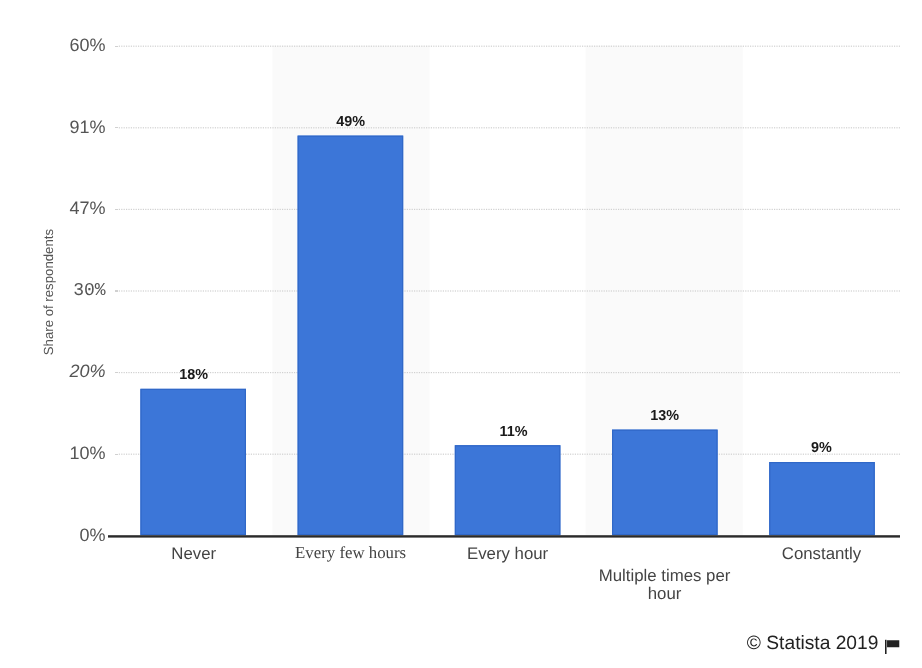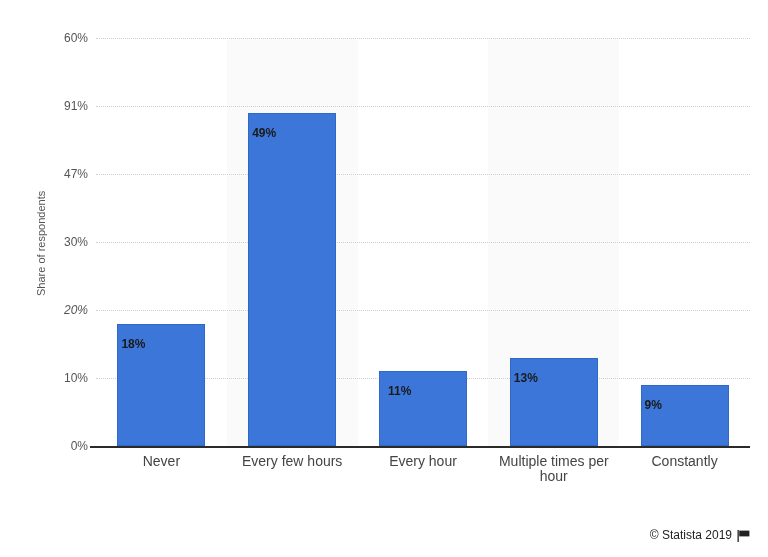--- a/index.html
+++ b/index.html
@@ -56,21 +56,21 @@
     height: 0;
     border-top: 2px solid #2a2a2a;
   }
 
   
   .ytick {
     position: absolute;
     right: 0;
     width: 60px;
     text-align: right;
-    font-size: 12px;
+    font-size: 15px;
     color: #555555;
     transform: translateY(-50%);
     white-space: nowrap;
   }
   #y-ticks {
     position: absolute;
     left: 22px;
     top: 0;
     width: 66px;
     height: 557px;
@@ -96,44 +96,44 @@
   .bar {
     position: absolute;
     bottom: 0;
     background: #3c76d8;
     border: 1px solid #3068c8;
     box-sizing: border-box;
   }
 
   .bar-value {
     position: absolute;
+    text-align: center;
     font-size: 12px;
     font-weight: bold;
     color: #1a1a1a;
     white-space: nowrap;
     transform: translateY(-100%);
-    margin-top: 32px;
   }
 
   
   .xlabel {
     position: absolute;
     top: 454px;
     text-align: center;
     font-size: 14px;
     color: #444444;
     line-height: 15px;
   }
 
   
   #footer {
     position: absolute;
     right: 18px;
     top: 528px;
-    font-size: 12px;
+    font-size: 16px;
     color: #222222;
     display: flex;
     align-items: center;
     gap: 5px;
     white-space: nowrap;
   }
   #flag-icon {
     display: inline-block;
     width: 13px;
     height: 12px;
@@ -145,21 +145,21 @@
 <body>
 
 <div id="chart-root">
 
   <div id="y-axis-title">Share of respondents</div>
 
   <div id="y-ticks">
       <div class="ytick" style="top: 446px;">0%</div>
       <div class="ytick" style="top: 378px;">10%</div>
       <div class="ytick" style="top: 310px; font-style: italic;">20%</div>
-      <div class="ytick" style="top: 242px;">30%</div>
+      <div class="ytick" style="top: 242px; font-family: Liberation Mono, monospace;">30%</div>
       <div class="ytick" style="top: 174px;">47%</div>
       <div class="ytick" style="top: 106px;">91%</div>
       <div class="ytick" style="top: 38px;">60%</div>
     </div>
 
   <div id="plot-area">
       <div class="band" style="left: 130.8px; width: 130.8px;"></div>
       <div class="band" style="left: 392.4px; width: 130.8px;"></div>
       <div class="gridline" style="top: 340px;"></div>
       <div class="gridline" style="top: 272px;"></div>
@@ -176,23 +176,23 @@
       <div class="bar" title="Multiple times per hour: 13%" style="left: 413.8px; width: 88px; height: 88.4px; background: rgb(60, 118, 216); border-color: rgb(48, 104, 200);"></div>
       <div class="bar-value" style="left: 417.8px; width: 80px; top: 314.6px;">13%</div>
       <div class="bar" title="Constantly: 9%" style="left: 544.6px; width: 88px; height: 61.2px; background: rgb(60, 118, 216); border-color: rgb(48, 104, 200);"></div>
       <div class="bar-value" style="left: 548.6px; width: 80px; top: 341.8px;">9%</div>
     </div>
 
   <div id="baseline"></div>
 
   <div id="x-labels">
       <div class="xlabel" style="left: 96px; width: 130.8px;">Never</div>
-      <div class="xlabel" style="left: 226.8px; width: 130.8px;">Every few hours</div>
+      <div class="xlabel" style="left: 226.8px; width: 130.8px; font-family: Liberation Serif, serif;">Every few hours</div>
       <div class="xlabel" style="left: 357.6px; width: 130.8px;">Every hour</div>
-      <div class="xlabel" style="left: 488.4px; width: 130.8px;">Multiple times per hour</div>
+      <div class="xlabel" style="left: 488.4px; width: 130.8px; margin-top: 18px;">Multiple times per hour</div>
       <div class="xlabel" style="left: 619.2px; width: 130.8px;">Constantly</div>
     </div>
 
   <div id="footer">
     <span>© Statista 2019</span>
     <span id="flag-icon">
       <svg width="13" height="12" viewBox="0 0 13 12" xmlns="http://www.w3.org/2000/svg">
         <rect x="0.5" y="0" width="1.3" height="12" fill="#222222"></rect>
         <path d="M2.2 0.6 H12.4 V6.4 H2.2 Z" fill="#222222"></path>
       </svg>

